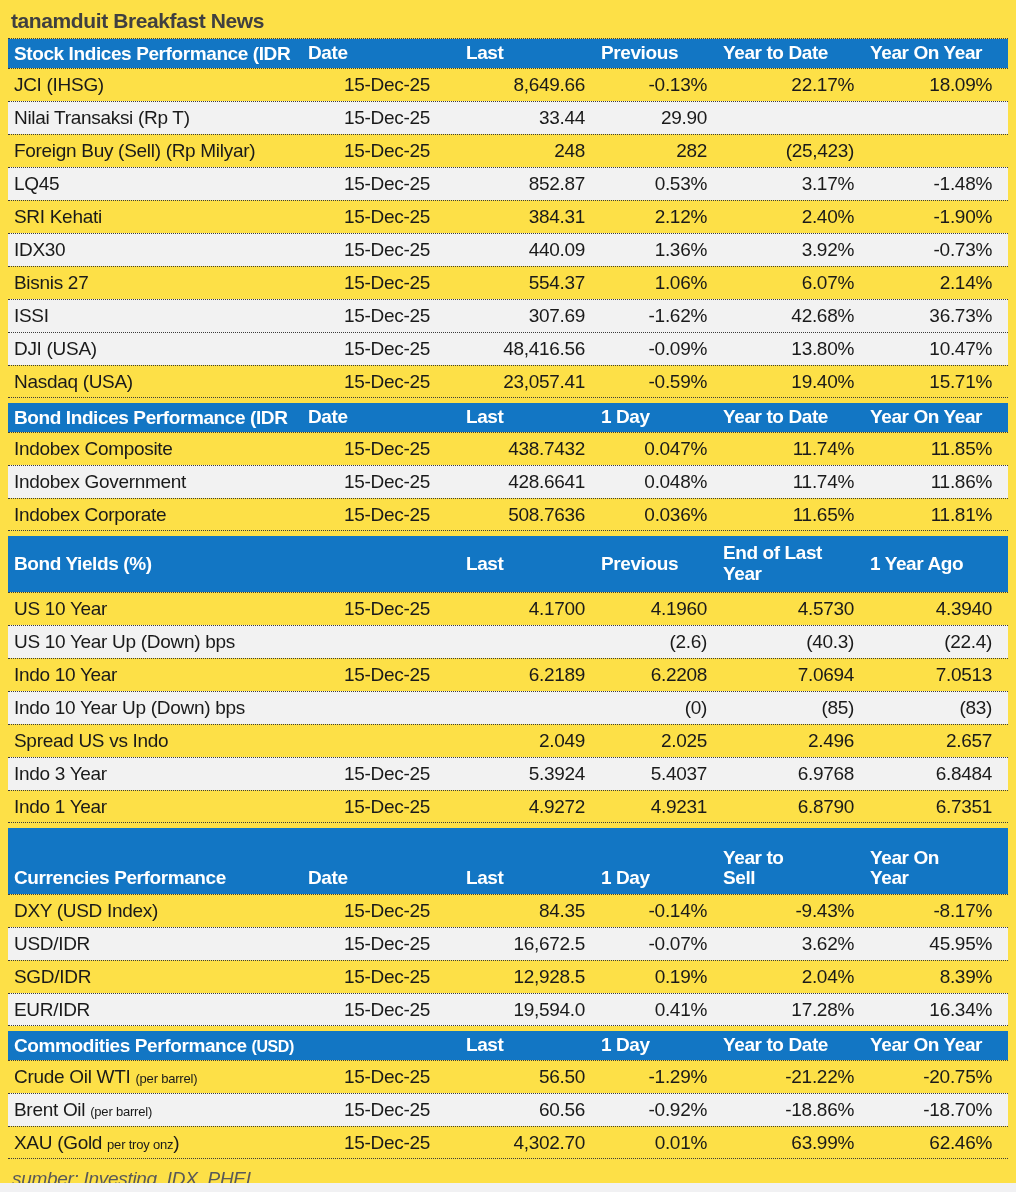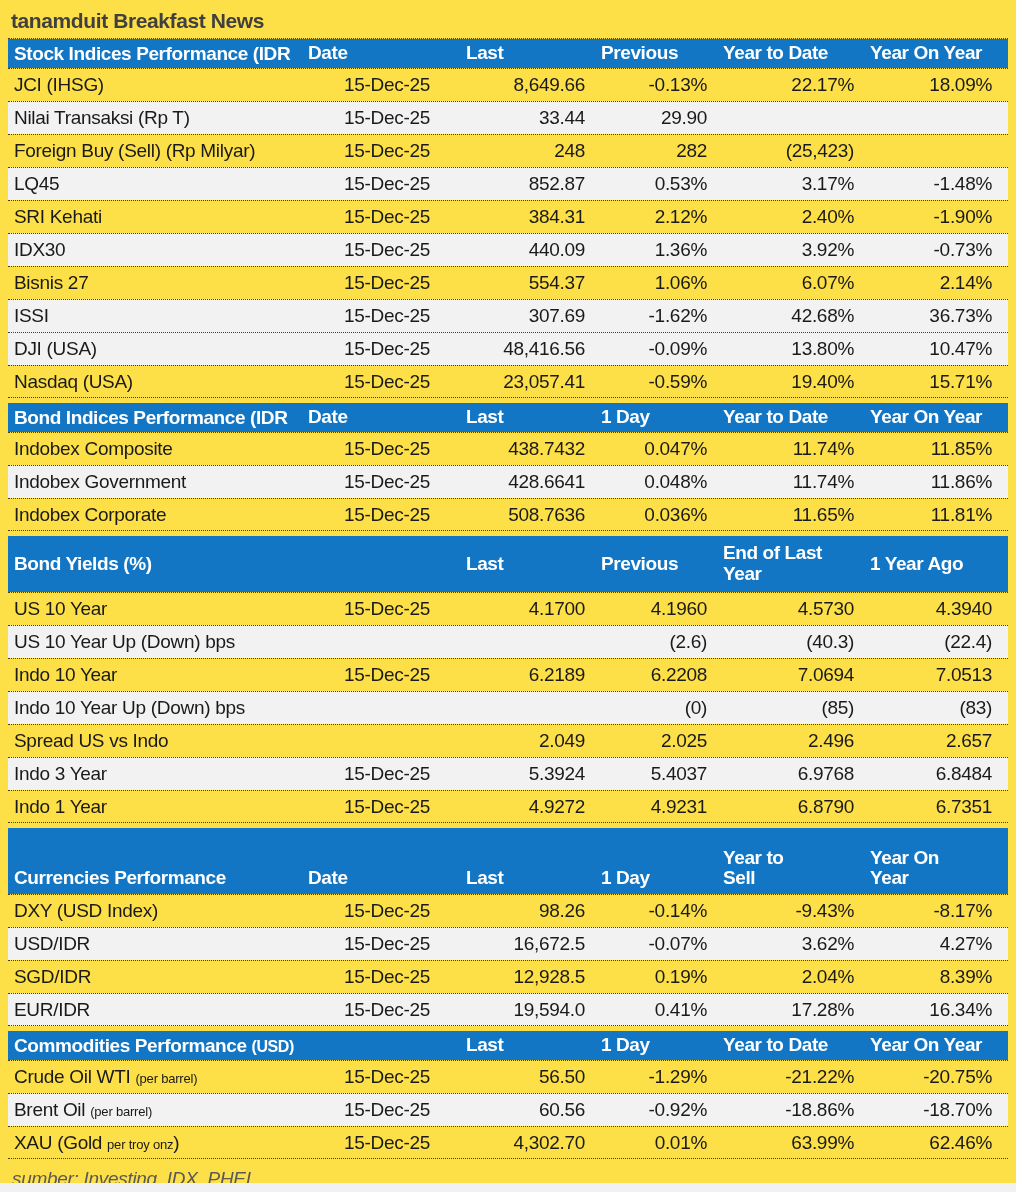--- a/index.html
+++ b/index.html
@@ -257,32 +257,32 @@
           <div class="hc c2">Last</div>
           <div class="hc c3">1 Day</div>
           <div class="hc c4">Year to
 Sell</div>
           <div class="hc c5">Year On
 Year</div>
         </div>
         <div class="row">
           <div class="c0"><span>DXY (USD Index)</span></div>
           <div class="c1">15-Dec-25</div>
-          <div class="c2">98.26</div>
+          <div class="c2">84.35</div>
           <div class="c3">-0.14%</div>
           <div class="c4">-9.43%</div>
           <div class="c5">-8.17%</div>
         </div>
         <div class="row shaded">
           <div class="c0"><span>USD/IDR</span></div>
           <div class="c1">15-Dec-25</div>
           <div class="c2">16,672.5</div>
           <div class="c3">-0.07%</div>
           <div class="c4">3.62%</div>
-          <div class="c5">4.27%</div>
+          <div class="c5">45.95%</div>
         </div>
         <div class="row">
           <div class="c0"><span>SGD/IDR</span></div>
           <div class="c1">15-Dec-25</div>
           <div class="c2">12,928.5</div>
           <div class="c3">0.19%</div>
           <div class="c4">2.04%</div>
           <div class="c5">8.39%</div>
         </div>
         <div class="row shaded">

